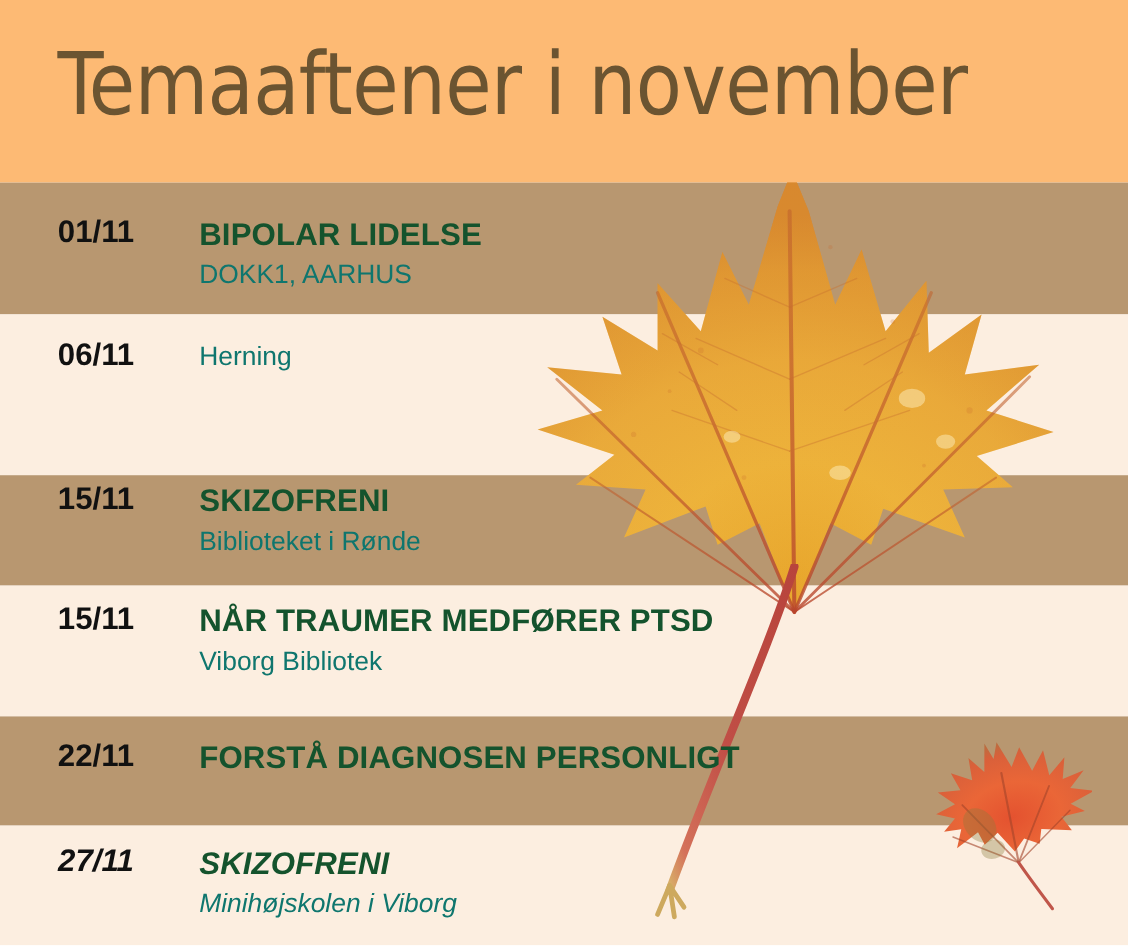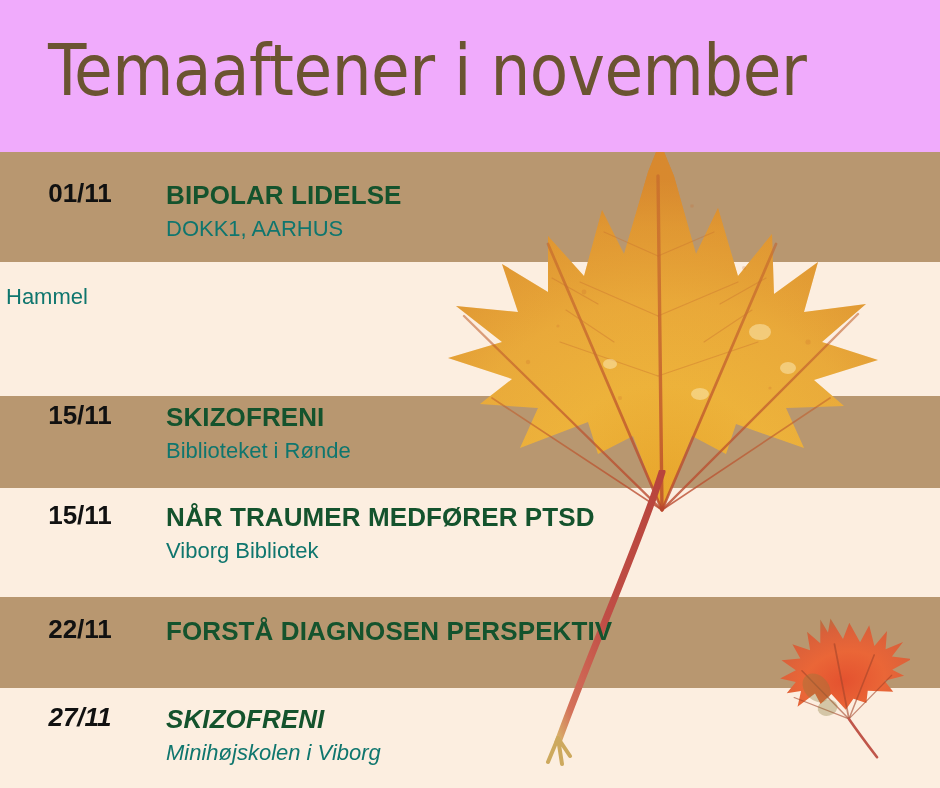--- a/index.html
+++ b/index.html
@@ -12,21 +12,21 @@
   #poster{
     position:relative;
     width:940px;height:788px;
     background:#ffffff;
     overflow:hidden;
   }
 
   
   .title-bar{
     position:absolute;left:0;top:0;width:940px;height:152px;
-    background:#f0abfc;
+    background:#fdba74;
     z-index:5;
   }
   .poster-title{
     position:absolute;
     left:48px; top:22px;
     font-family:"DejaVu Sans Condensed","Liberation Sans Narrow","Liberation Sans",sans-serif;
     font-size:72px;
     font-weight:400;
     letter-spacing:-0.5px;
     color:#6B5431;
@@ -264,22 +264,23 @@
 
     <div class="row r0">
       <div class="row-date">01/11</div>
       <div class="row-body">
         <div class="row-title">BIPOLAR LIDELSE</div>
         <div class="row-venue">DOKK1, AARHUS</div>
       </div>
     </div>
 
     <div class="row r1">
-      <div class="row-body">
-        <div class="row-venue">Hammel</div>
+      <div class="row-date">06/11</div>
+      <div class="row-body">
+        <div class="row-venue">Herning</div>
       </div>
     </div>
 
     <div class="row r2">
       <div class="row-date">15/11</div>
       <div class="row-body">
         <div class="row-title">SKIZOFRENI</div>
         <div class="row-venue">Biblioteket i Rønde</div>
       </div>
     </div>
@@ -288,21 +289,21 @@
       <div class="row-date">15/11</div>
       <div class="row-body">
         <div class="row-title">NÅR TRAUMER MEDFØRER PTSD</div>
         <div class="row-venue">Viborg Bibliotek</div>
       </div>
     </div>
 
     <div class="row r4">
       <div class="row-date">22/11</div>
       <div class="row-body">
-        <div class="row-title">FORSTÅ DIAGNOSEN PERSPEKTIV</div>
+        <div class="row-title">FORSTÅ DIAGNOSEN PERSONLIGT</div>
       </div>
     </div>
 
     <div class="row r5">
       <div class="row-date">27/11</div>
       <div class="row-body">
         <div class="row-title">SKIZOFRENI</div>
         <div class="row-venue">Minihøjskolen i Viborg</div>
       </div>
     </div>

